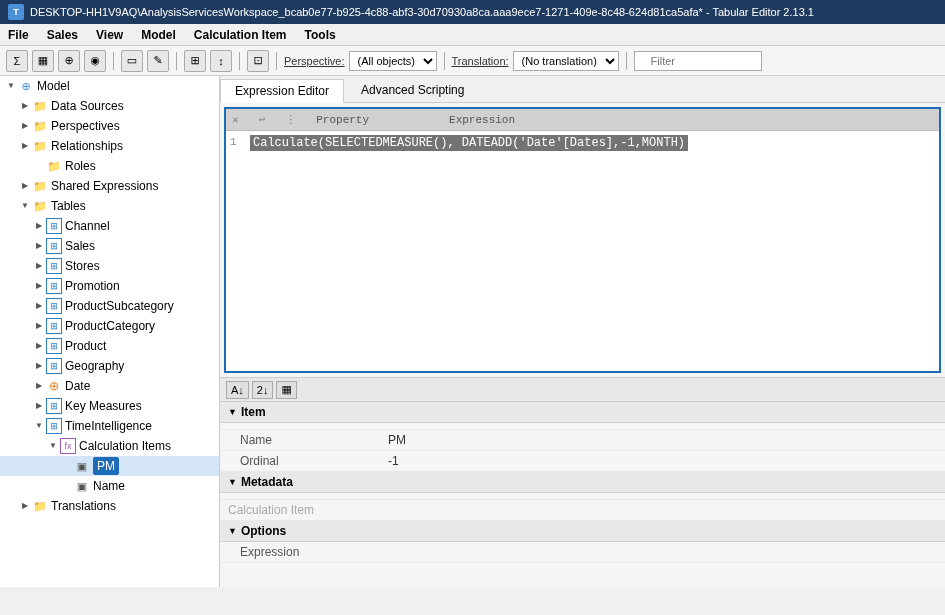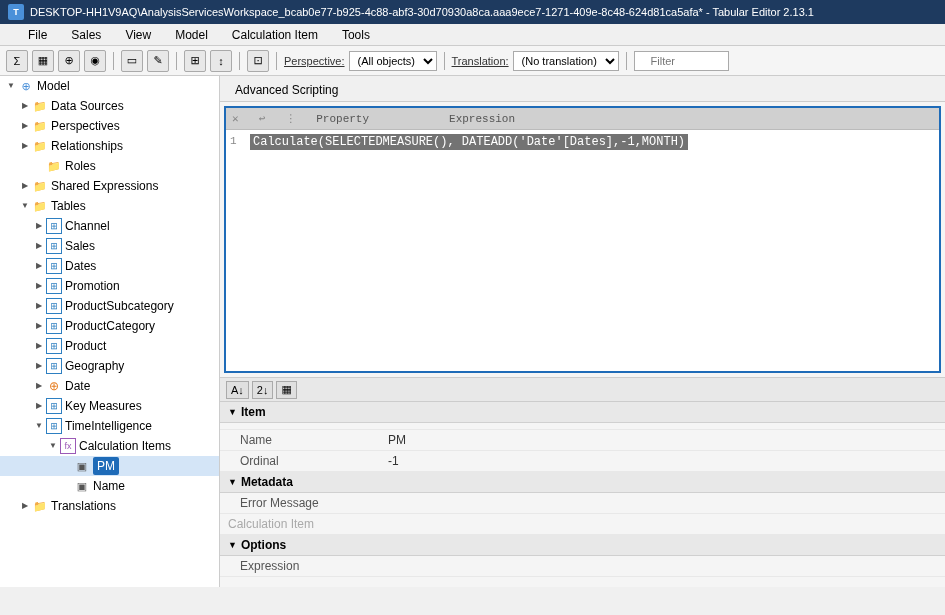--- a/index.html
+++ b/index.html
@@ -21,25 +21,26 @@
       background: #4a90d9;
       border-radius: 2px;
       display: inline-flex; align-items: center; justify-content: center;
       font-size: 9px; color: white; font-weight: bold;
     }
     
     
     .menubar {
       background: #f0f0f0;
       border-bottom: 1px solid #ccc;
-      padding: 2px 20px;
-      display: flex;
-      align-items: center;
-      gap: 8px;
+      padding: 2px 0;
+      display: flex;
+      align-items: center;
+      gap: 2px;
       height: 22px;
+      font-weight: bold;
     }
     .menu-item {
       padding: 2px 8px;
       cursor: pointer;
       font-size: 12px;
       border-radius: 2px;
     }
     
     
     .toolbar {
@@ -309,21 +310,21 @@
   <span class="toolbar-label">Perspective:</span>
   <select class="toolbar-combo">
     <option>(All objects)</option>
   </select>
   <div class="toolbar-separator"></div>
   <span class="toolbar-label">Translation:</span>
   <select class="toolbar-combo">
     <option>(No translation)</option>
   </select>
   <div class="toolbar-separator"></div>
-  <input type="text" class="toolbar-combo" placeholder="Filter" style="width: 95px; padding-left: 16px;">
+  <input type="text" class="toolbar-combo" placeholder="Filter" style="width: 128px; padding-left: 16px;">
 </div>
 
 <div class="main-layout">
 
   <div class="left-panel">
 
     <div class="tree-item indent1">
       <span class="tree-arrow chevron-down"></span>
       <span class="tree-icon" style="color:#4a90d9;">⊕</span>
       <span class="tree-label">Model</span>
@@ -373,21 +374,21 @@
 
     <div class="tree-item indent3">
       <span class="tree-arrow chevron-right"></span>
       <span class="tree-icon icon-table" style="border:1px solid #2d7fc1; color:#2d7fc1; font-size:9px; padding:1px;">⊞</span>
       <span class="tree-label">Sales</span>
     </div>
 
     <div class="tree-item indent3">
       <span class="tree-arrow chevron-right"></span>
       <span class="tree-icon icon-table" style="border:1px solid #2d7fc1; color:#2d7fc1; font-size:9px; padding:1px;">⊞</span>
-      <span class="tree-label">Dates</span>
+      <span class="tree-label">Stores</span>
     </div>
 
     <div class="tree-item indent3">
       <span class="tree-arrow chevron-right"></span>
       <span class="tree-icon icon-table" style="border:1px solid #2d7fc1; color:#2d7fc1; font-size:9px; padding:1px;">⊞</span>
       <span class="tree-label">Promotion</span>
     </div>
 
     <div class="tree-item indent3">
       <span class="tree-arrow chevron-right"></span>
@@ -452,20 +453,21 @@
     <div class="tree-item indent2">
       <span class="tree-arrow chevron-right"></span>
       <span class="tree-icon icon-folder">📁</span>
       <span class="tree-label">Translations</span>
     </div>
   </div>
 
   <div class="right-panel">
 
     <div class="tab-bar">
+      <div class="tab active">Expression Editor</div>
       <div class="tab">Advanced Scripting</div>
     </div>
 
     <div class="expression-editor">
       <div class="expr-header">
 
         <span style="color:#888; font-size:11px; cursor:pointer;">✕</span>
         <span style="color:#888; font-size:11px; cursor:pointer;">↩</span>
         <span style="color:#888; font-size:11px; cursor:pointer;">⋮</span>
         <span class="expr-header-item">Property</span>
@@ -500,21 +502,20 @@
       <div class="props-row">
         <span class="props-key">Ordinal</span>
         <span class="props-value">-1</span>
       </div>
 
       <div class="props-section-header">
         <span style="font-size:9px;">▼</span>
         <span>Metadata</span>
       </div>
       <div class="props-row">
-        <span class="props-key">Error Message</span>
         <span class="props-value placeholder"></span>
       </div>
       <div class="props-row">
         <span class="props-value placeholder">Calculation Item</span>
       </div>
 
       <div class="props-section-header">
         <span style="font-size:9px;">▼</span>
         <span>Options</span>
       </div>

